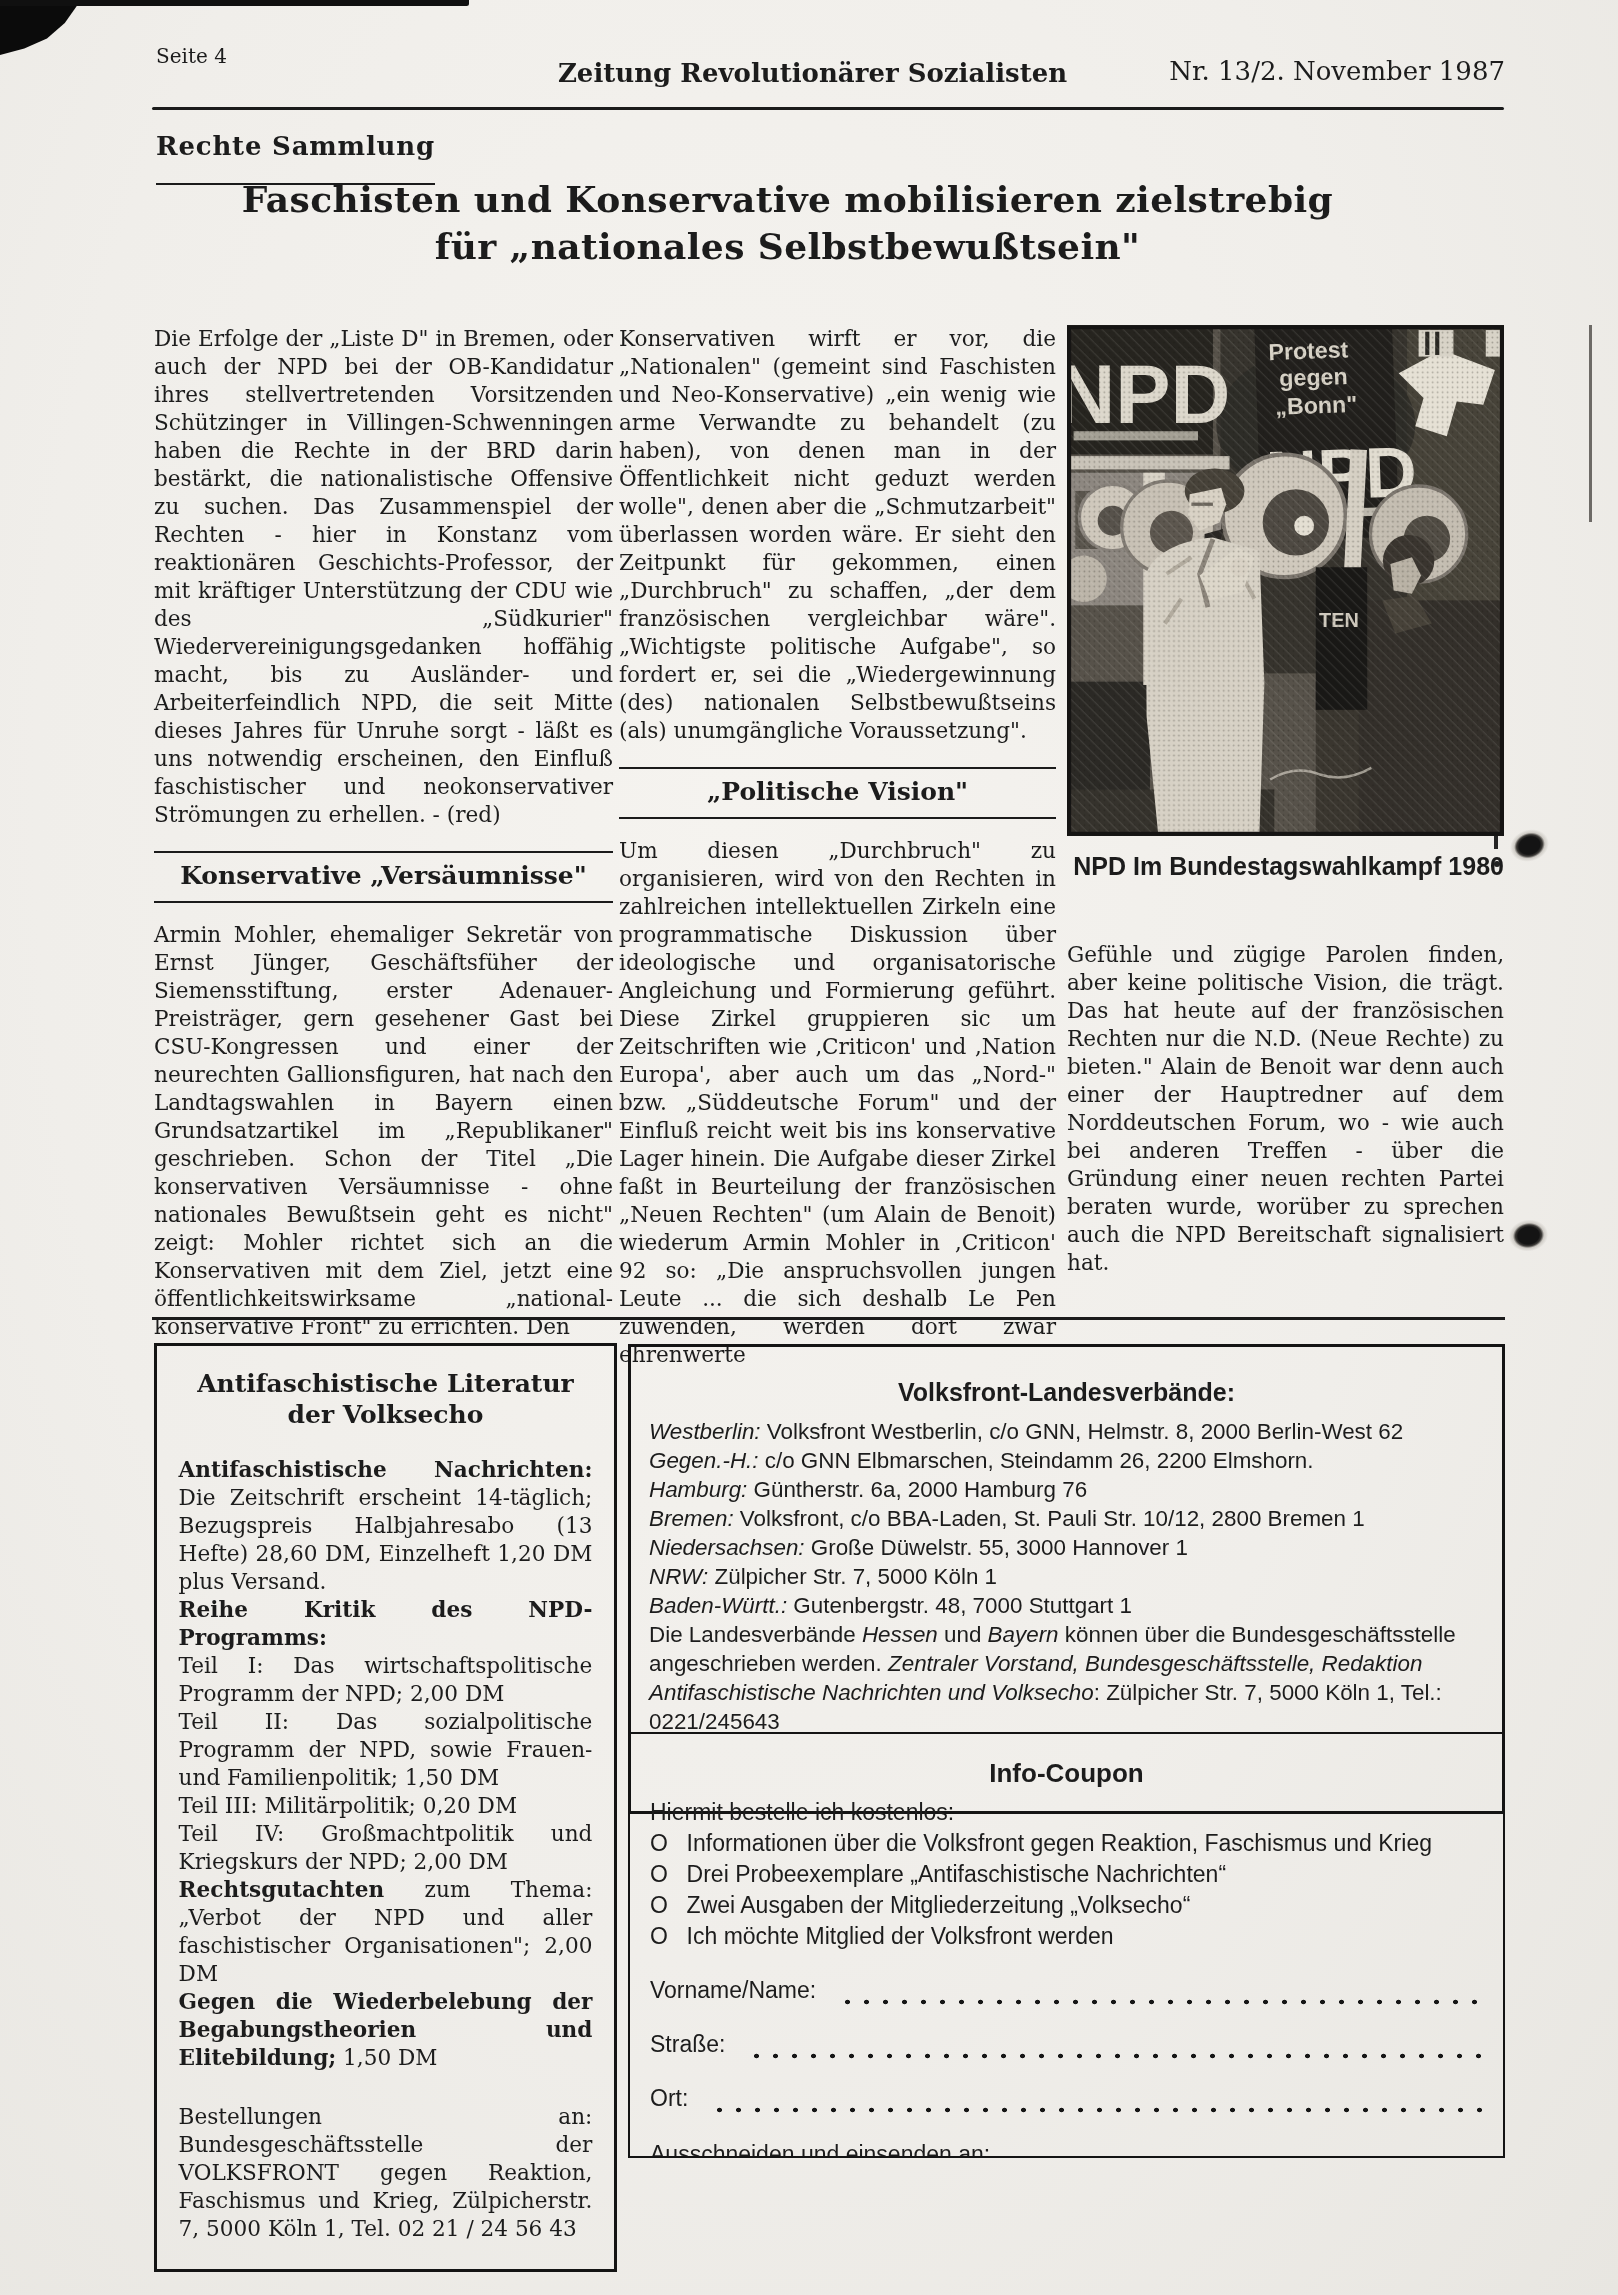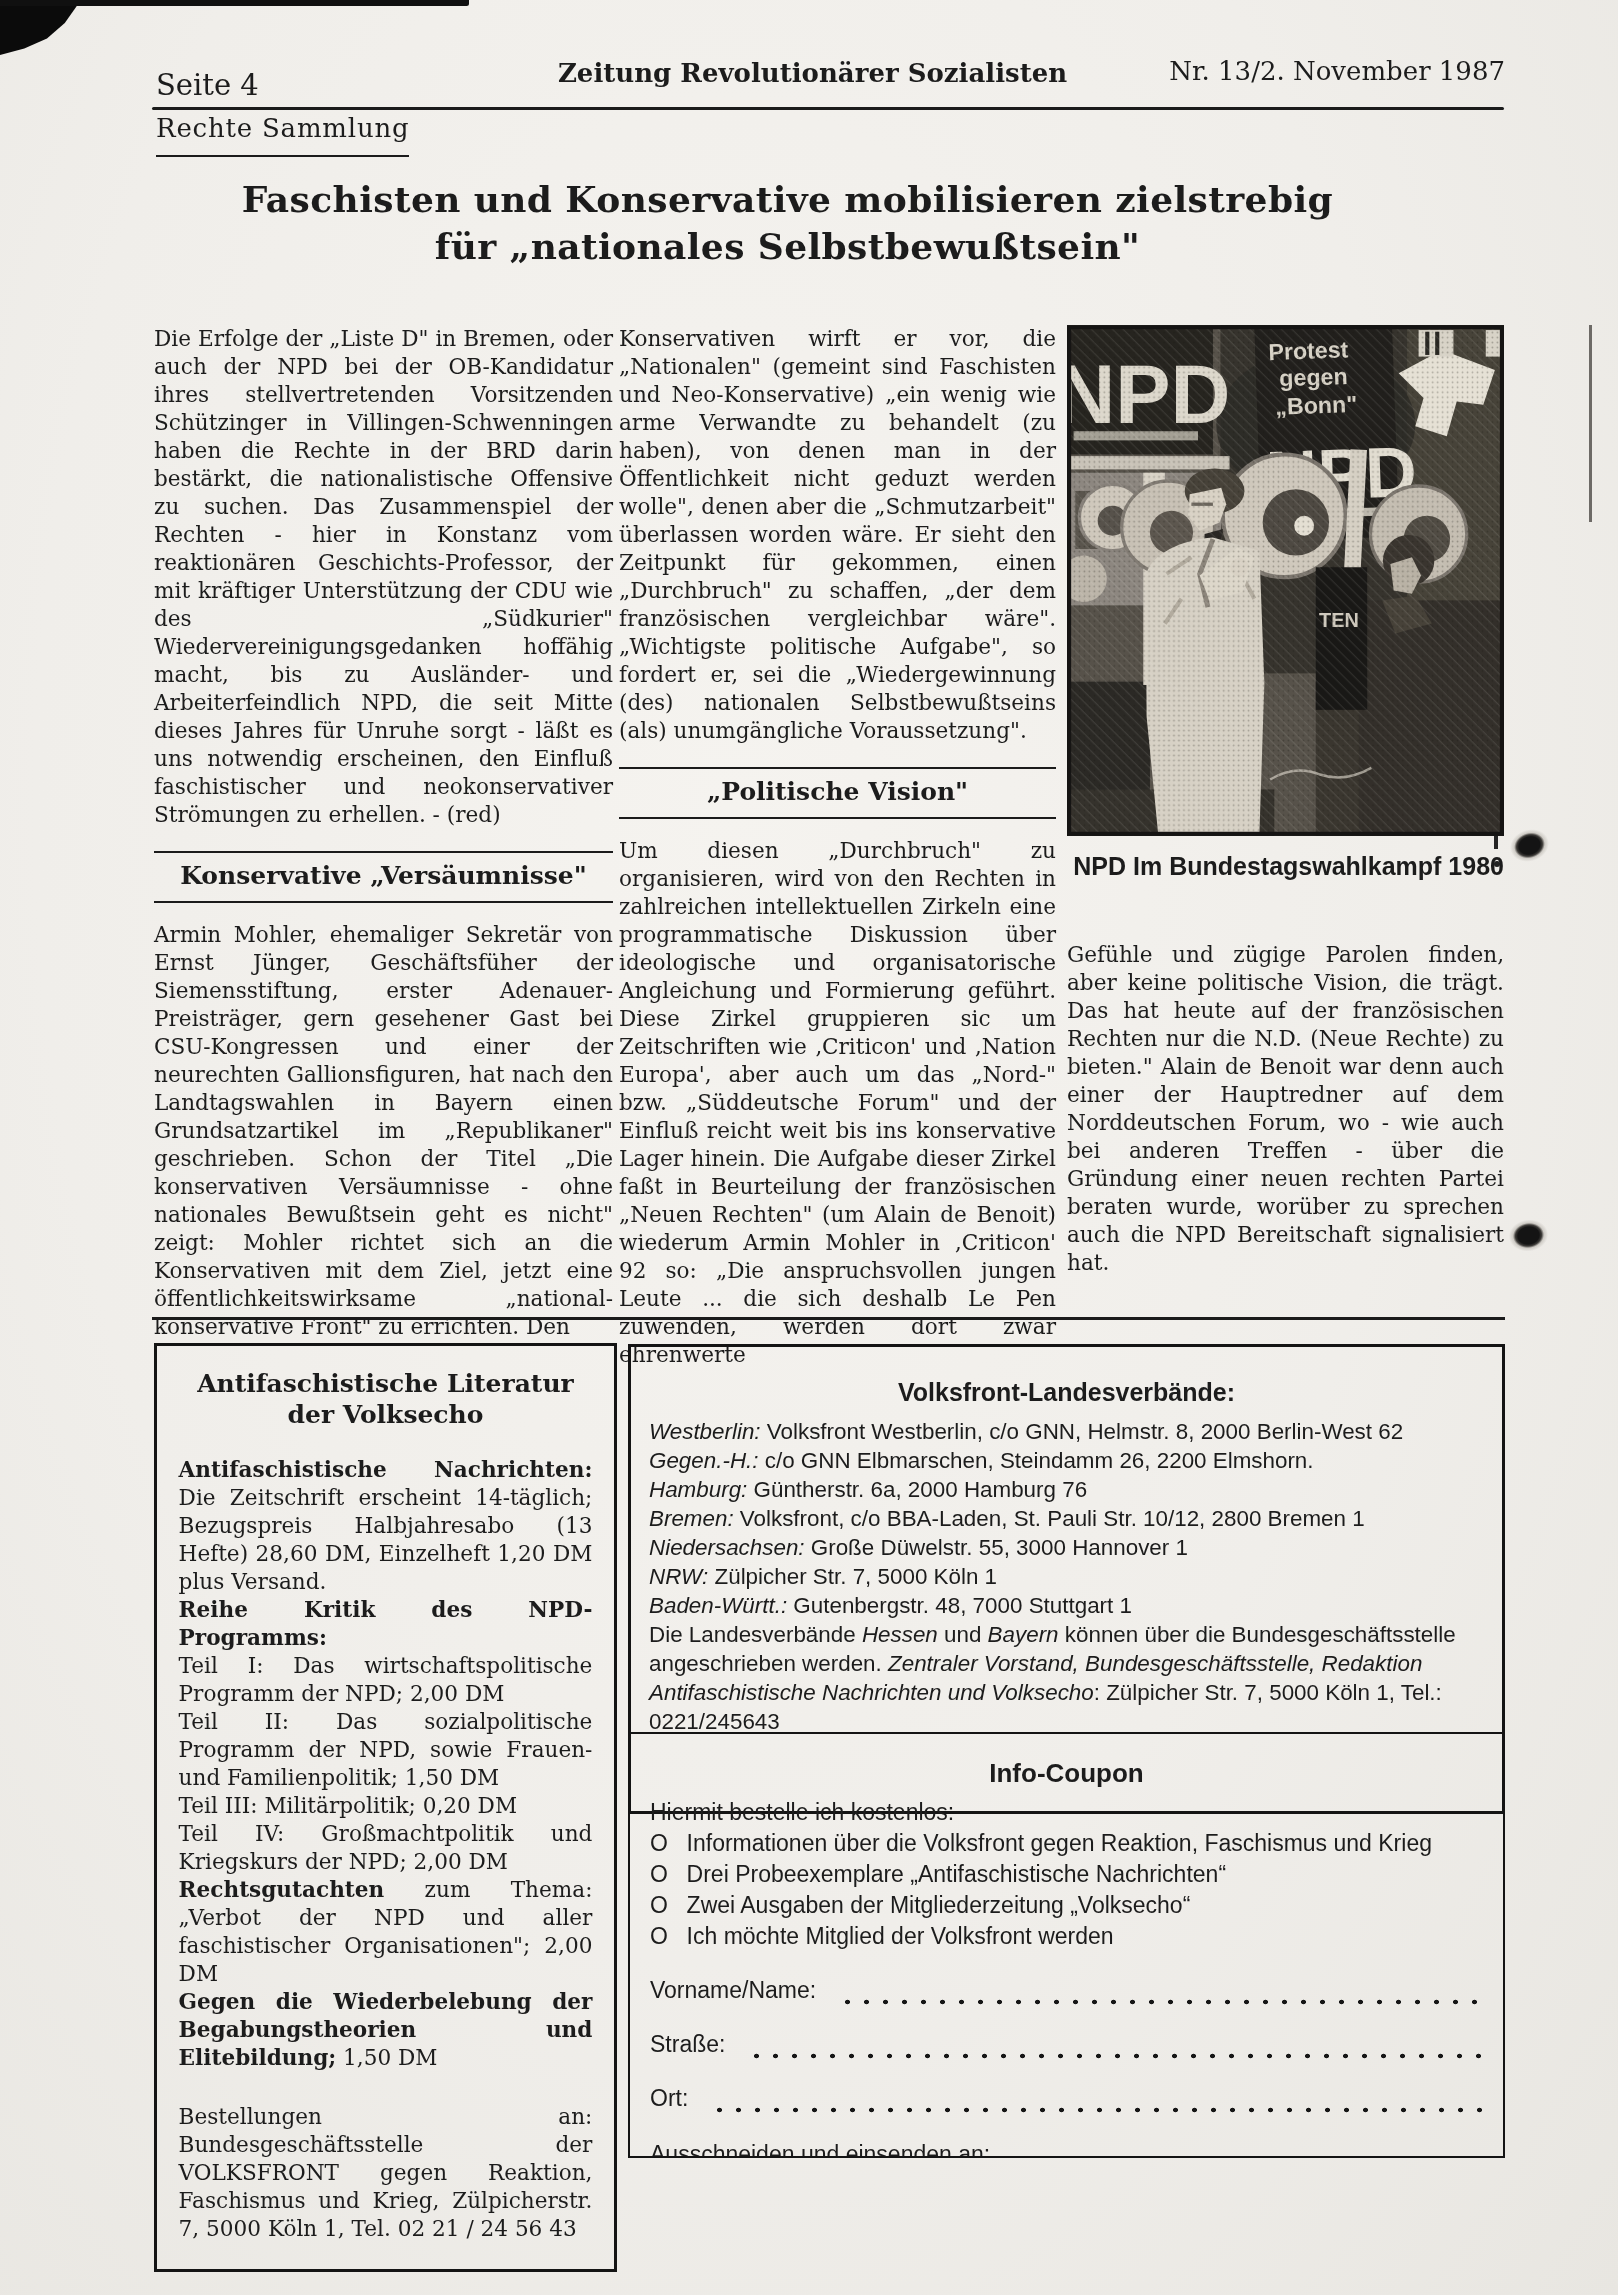--- a/index.html
+++ b/index.html
@@ -13,26 +13,26 @@
     clip-path:polygon(0 0,100% 0,80% 42%,58% 70%,30% 88%,0 100%);}
   .top-strip{position:absolute;left:0;top:0;width:469px;height:5.8px;background:#101010;border-radius:0 0 2.5px 0;}
   .punch-hole{position:absolute;width:41px;height:33px;border-radius:50%;
     background:radial-gradient(closest-side,#141414 52%,#3c3a37 64%,#cfccc6 76%,rgba(240,238,234,0) 96%);}
   .hole-1{left:1509px;top:829px;transform:rotate(-18deg);}
   .hole-2{left:1508px;top:1219px;transform:rotate(-8deg);}
   .scan-tick{position:absolute;left:1494px;top:826px;width:4.1px;height:23px;background:#242424;}
   .scan-dot{position:absolute;left:1494px;top:861px;width:5.8px;height:5.8px;border-radius:50%;background:#242424;}
   .photo-edge-line{position:absolute;left:1589px;top:325px;width:2.5px;height:197px;background:#56534f;opacity:.85;}
   
-  .masthead-left{position:absolute;left:156px;top:68px;font-size:29px;}
+  .masthead-left{position:absolute;left:156px;top:44px;font-size:20px;}
   .masthead-center{position:absolute;left:464px;top:58px;width:697px;text-align:center;font-weight:bold;font-size:26px;}
   .masthead-right{position:absolute;right:114px;top:56px;font-size:26px;}
   .masthead-rule{position:absolute;left:152px;top:107px;width:1352px;height:3.3px;background:#1b1b1b;border-radius:1.7px;}
-  .kicker{position:absolute;left:156px;top:113px;font-size:26px;font-weight:normal;letter-spacing:0.8px;
-    border-bottom:2.5px solid #1b1b1b;padding-bottom:12px;}
+  .kicker{position:absolute;left:156px;top:131px;font-size:26px;font-weight:bold;letter-spacing:0.8px;
+    border-bottom:2.5px solid #1b1b1b;padding-bottom:22px;}
   
   .headline{position:absolute;left:153px;top:176px;width:1269px;margin:0;text-align:center;
     font-size:36px;font-weight:bold;line-height:47px;letter-spacing:0.4px;}
   
   .col{position:absolute;top:325px;}
   .col-1{left:154px;width:459px;}
   .col-2{left:619px;width:437px;}
   .col-3{left:1067px;width:437px;}
   .body{font-size:21.6px;line-height:28px;text-align:justify;margin:0;}
   .subhead-block{border-top:2.5px solid #1b1b1b;border-bottom:2.5px solid #1b1b1b;text-align:center;

